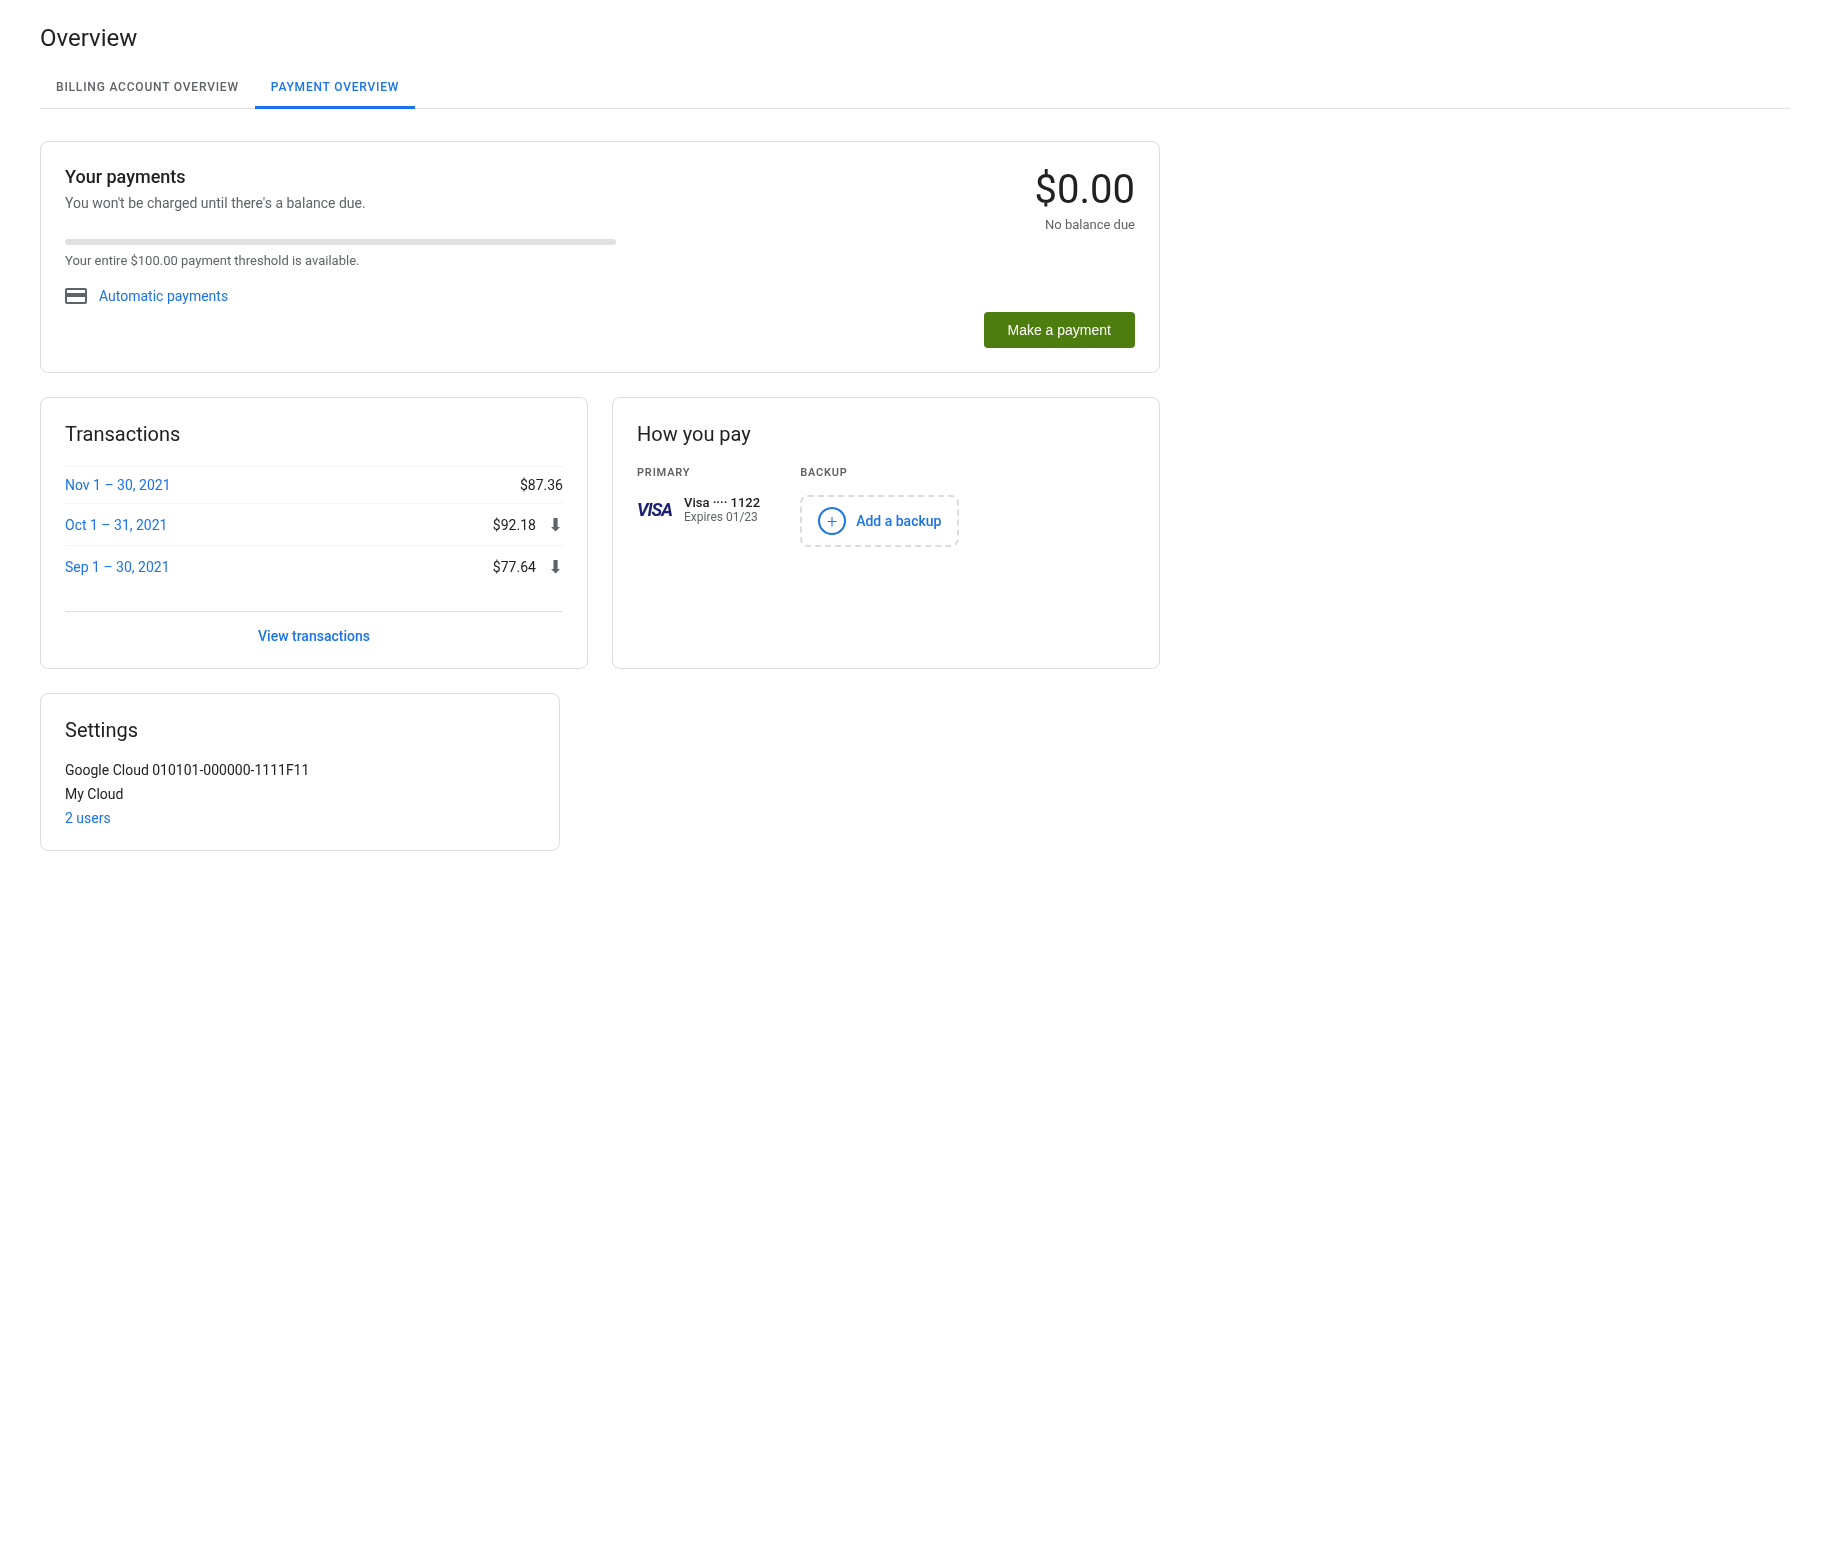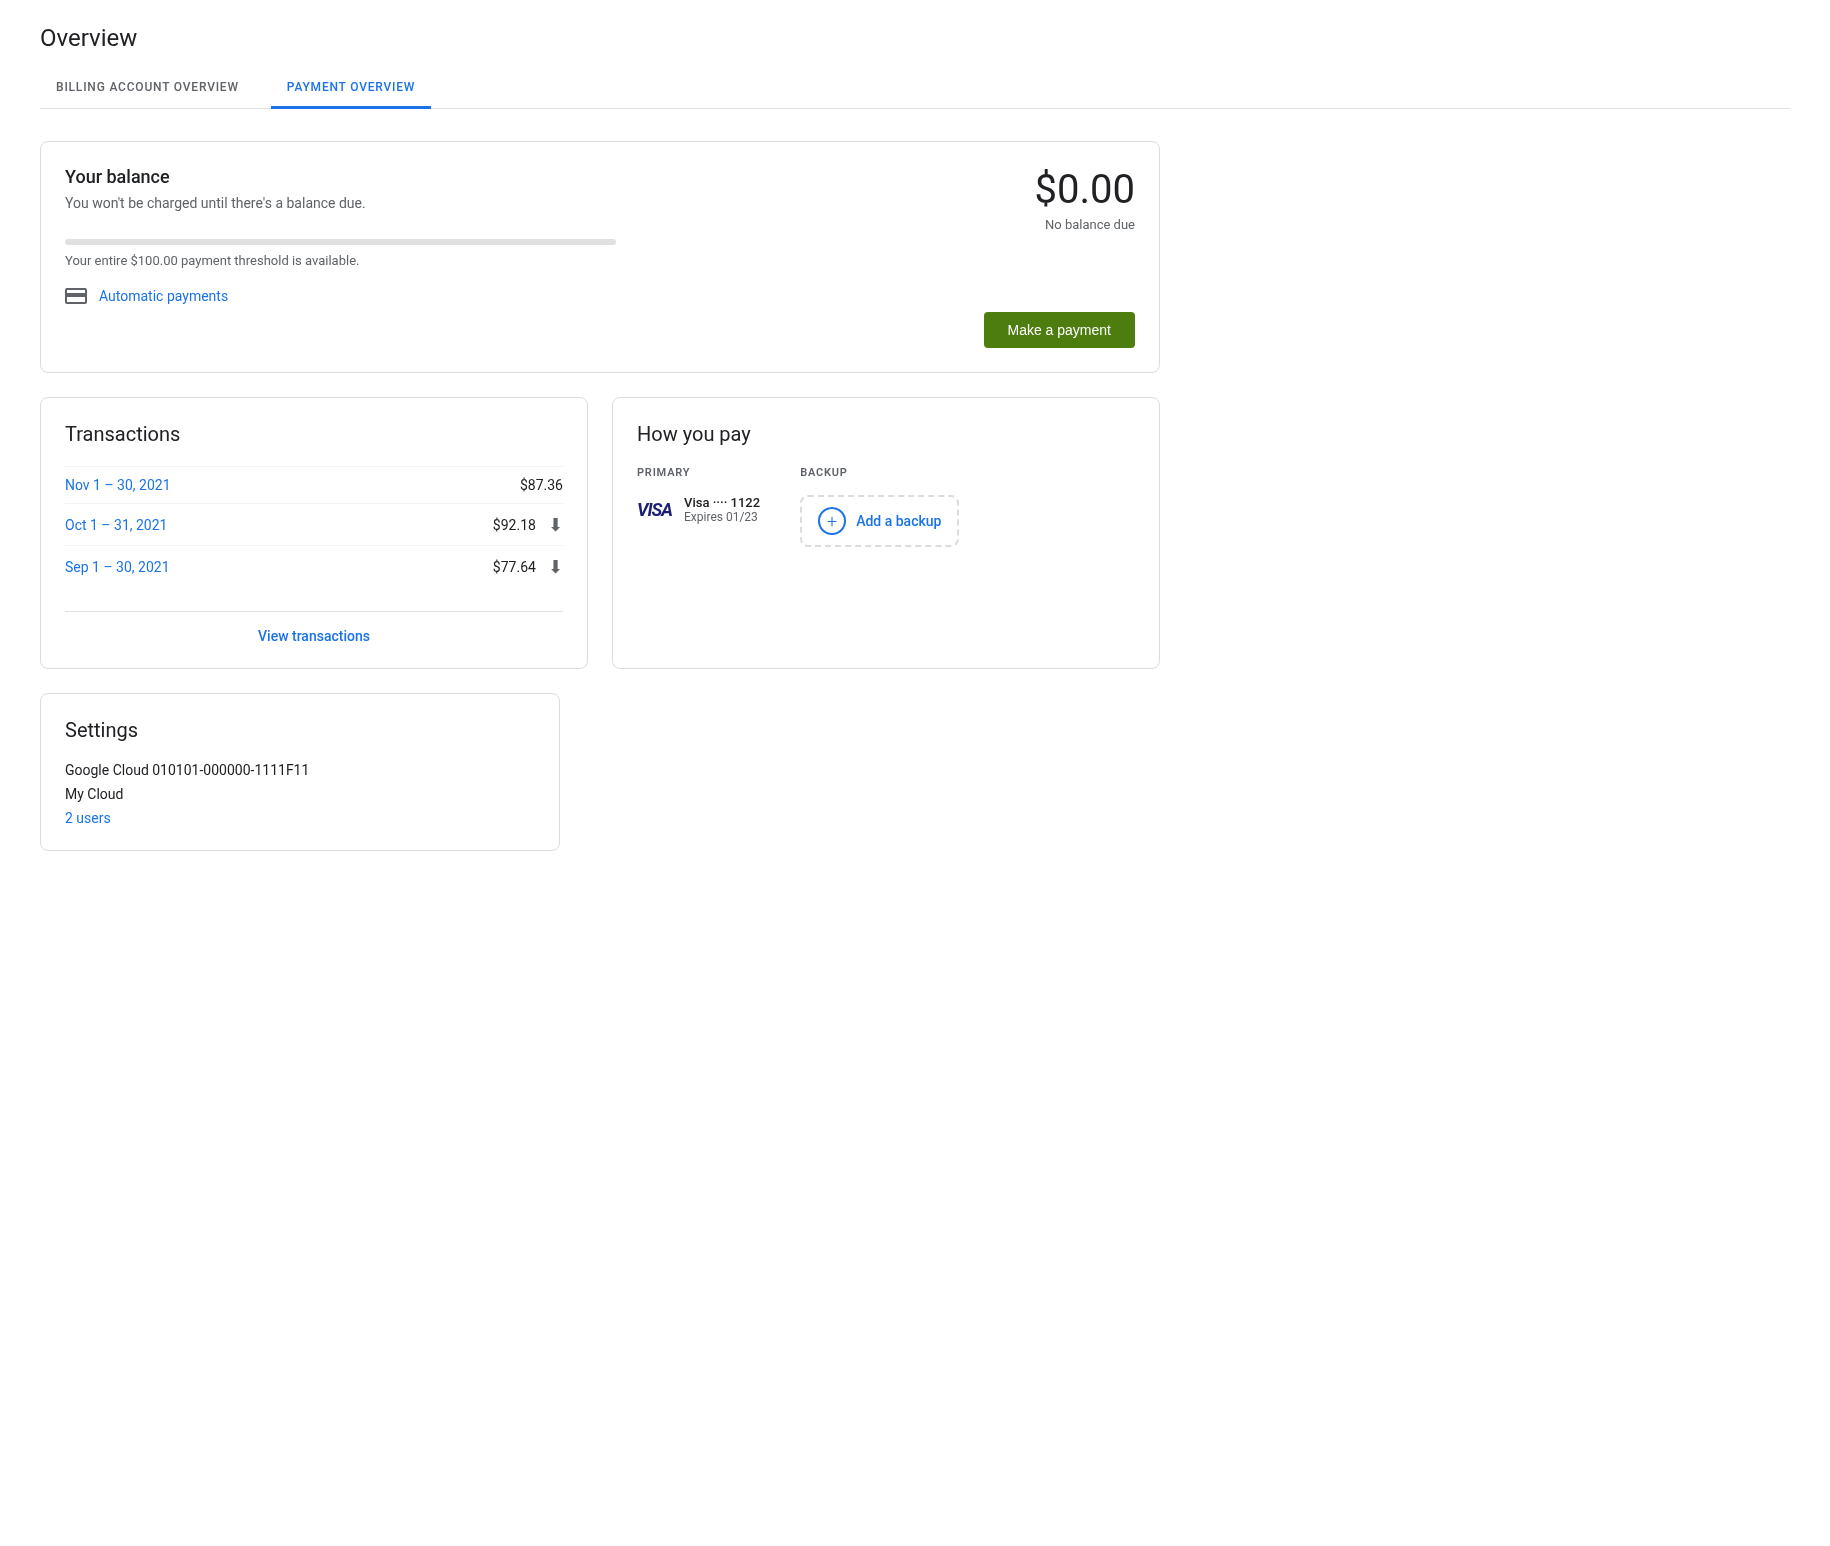--- a/index.html
+++ b/index.html
@@ -14,21 +14,21 @@
     }
     .page-title {
       font-size: 24px;
       font-weight: 400;
       color: #202124;
       margin-bottom: 16px;
     }
     .tabs {
       display: flex;
       border-bottom: 1px solid #e0e0e0;
-      gap: 16px;
+      gap: 0;
     }
     .tab {
       padding: 12px 16px;
       font-size: 12px;
       font-weight: 500;
       letter-spacing: 0.8px;
       text-transform: uppercase;
       cursor: pointer;
       color: #5f6368;
       border-bottom: 3px solid transparent;
@@ -283,21 +283,21 @@
   <div class="tabs">
     <div class="tab">Billing Account Overview</div>
     <div class="tab active">Payment Overview</div>
   </div>
 </div>
 
 <div class="content">
 
   <div class="card balance-card">
     <div class="balance-left">
-      <div class="balance-title">Your balance</div>
+      <div class="balance-title">Your payments</div>
       <div class="balance-subtitle">You won't be charged until there's a balance due.</div>
       <div class="progress-bar-container">
         <div class="progress-bar-track">
           <div class="progress-bar-fill"></div>
         </div>
       </div>
       <div class="threshold-text">Your entire $100.00 payment threshold is available.</div>
       <div class="balance-footer">
         <div class="auto-payments-link">
           <span class="credit-card-icon"></span>

